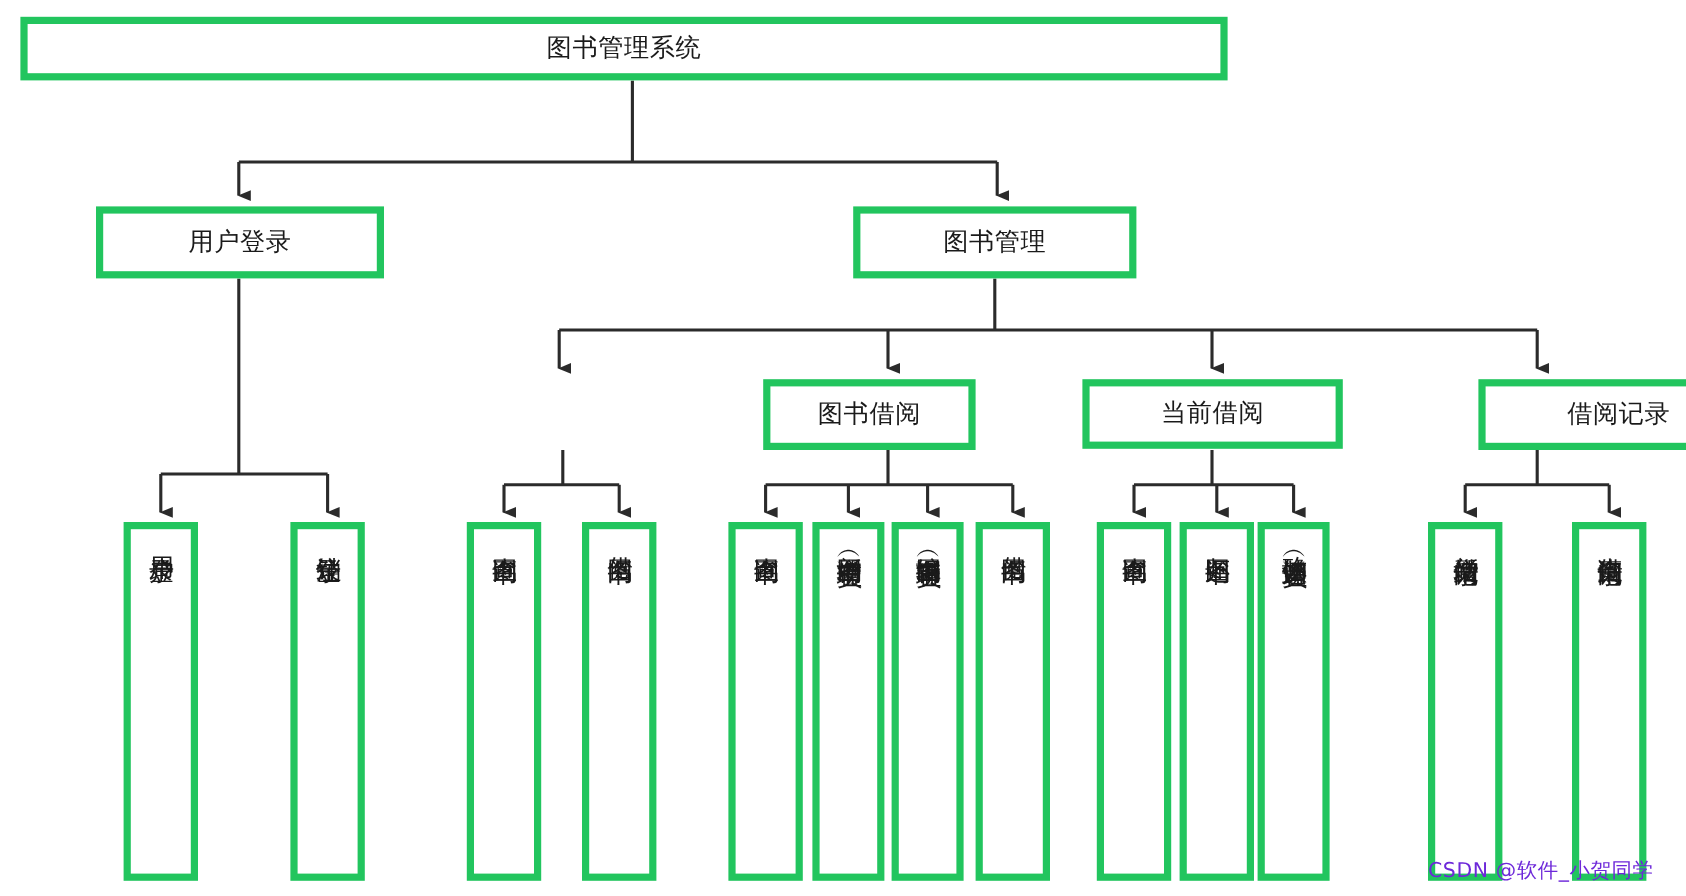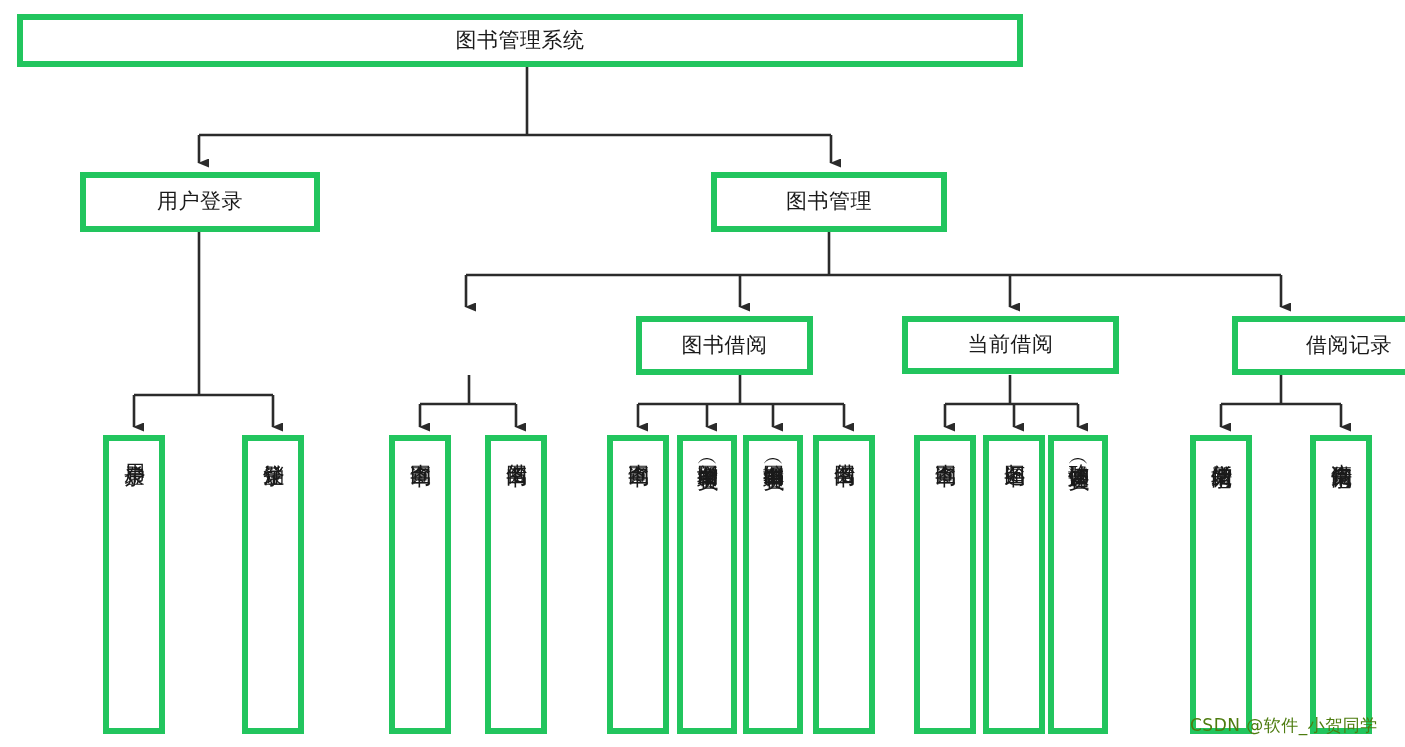--- a/index.html
+++ b/index.html
@@ -61,21 +61,21 @@
     writing-mode: vertical-rl;
     text-orientation: upright;
     font-size: 21px;
     line-height: 1.12;
     letter-spacing: 1px;
     white-space: nowrap;
     max-height: 288px;
   }
   .watermark {
     position: absolute;
-    color: #4d7c0f;
+    color: #6d28d9;
     font-size: 17px;
     letter-spacing: 0.5px;
     white-space: nowrap;
     z-index: 5;
   }
 </style>
 </head>
 <body>
 
 <div id="diagram-root">

